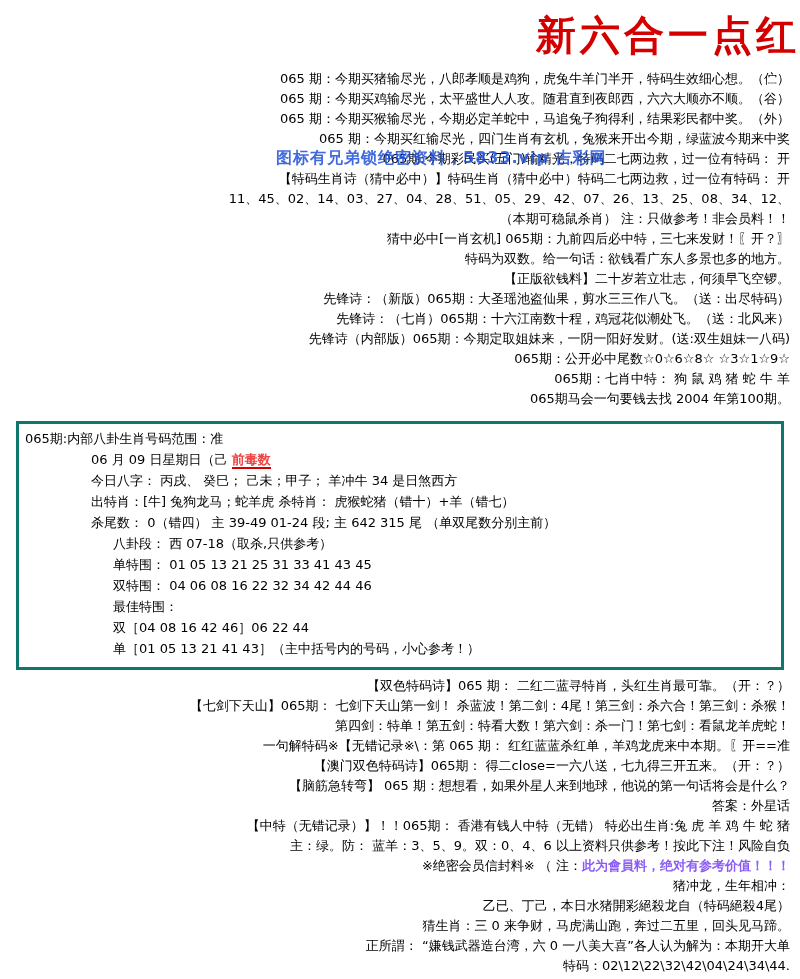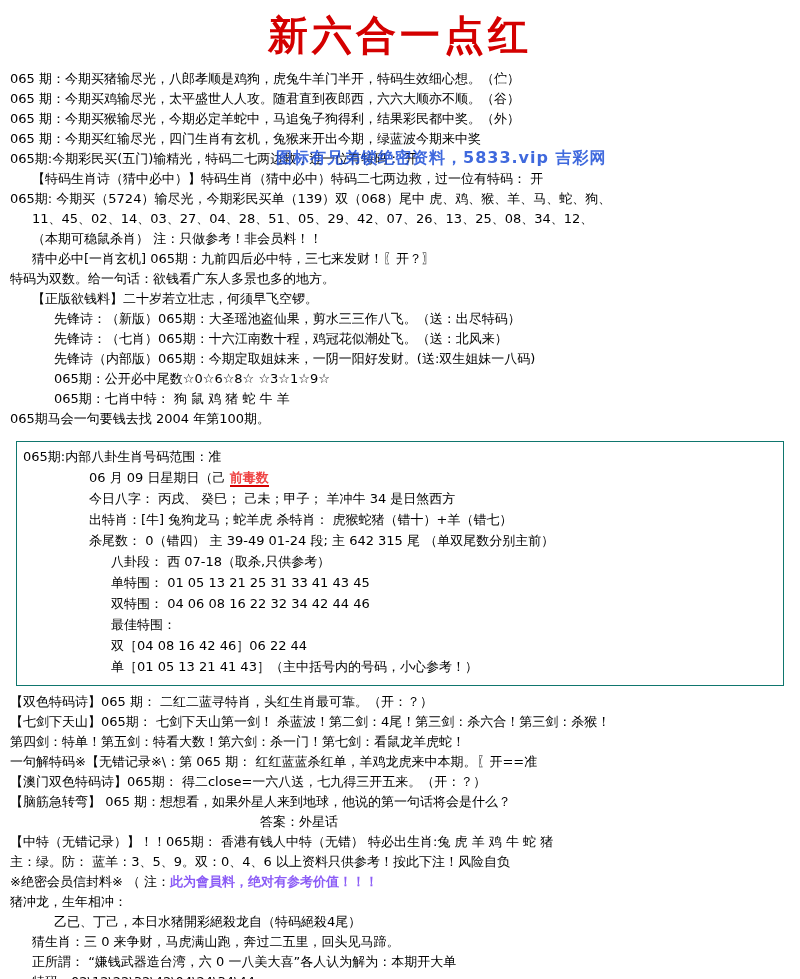--- a/index.html
+++ b/index.html
@@ -6,55 +6,55 @@
   body{
     width:800px;height:979px;
     background:#ffffff;
     font-family:"DejaVu Sans","Liberation Sans",sans-serif;
     font-size:13px;
     color:#000000;
     position:relative;
     overflow:hidden;
   }
   .title{
-    text-align:center;
+    text-align:right;
     color:#d40000;
     font-weight:bold;
     font-size:40px;
     letter-spacing:4px;
     margin:8px 0 6px 0;
     font-family:"DejaVu Serif","Liberation Serif",serif;
   }
   .wrap{padding:0 10px;}
   .line{
     line-height:19px;
     white-space:nowrap;
     font-size:13px;
   }
-  .ln{margin:0 0 1px 0;}
+  .ln{margin:0 0 1px 0;text-align:right;}
   .ind1{padding-left:22px;}
   .ind2{padding-left:44px;}
   .ind3{padding-left:66px;}
   .ind4{padding-left:88px;}
   .red{color:#8b5cf6;}
   .bold{font-weight:bold;}
   .watermark{
     position:absolute;
     left:276px;top:138px;
     color:#1e4fd8;
     font-weight:bold;
     font-size:16px;
     opacity:.85;
     pointer-events:none;
     letter-spacing:1px;
     white-space:nowrap;
     margin-top:10px;
   }
   .box{
-    border:1px solid #0f766e;
+    border:3px solid #0f766e;
     margin:6px 6px 6px 6px;
     padding:4px 6px 8px 6px;
   }
   .box .line{line-height:21px;}
   .hot{
     color:#ef4444;
     font-weight:bold;
     border-bottom:2px solid #d40000;
   }
   .smallgap{height:6px;}
@@ -68,21 +68,20 @@
 <div class="watermark">图标有兄弟锁绝密资料，5833.vip 吉彩网</div>
 
 <div class="wrap">
 
   <div class="line ln">065 期：今期买猪输尽光，八郎孝顺是鸡狗，虎兔牛羊门半开，特码生效细心想。（伫）</div>
   <div class="line ln">065 期：今期买鸡输尽光，太平盛世人人攻。随君直到夜郎西，六六大顺亦不顺。（谷）</div>
   <div class="line ln">065 期：今期买猴输尽光，今期必定羊蛇中，马追兔子狗得利，结果彩民都中奖。（外）</div>
   <div class="line ln">065 期：今期买红输尽光，四门生肖有玄机，兔猴来开出今期，绿蓝波今期来中奖</div>
   <div class="line ln">065期:今期彩民买(五门)输精光，特码二七两边救，过一位有特码： 开</div>
   <div class="line ln ind1">【特码生肖诗（猜中必中）】特码生肖（猜中必中）特码二七两边救，过一位有特码： 开</div>
-  <div class="line ln">065期: 今期买（5724）输尽光，今期彩民买单（139）双（068）尾中 虎、鸡、猴、羊、马、蛇、狗、</div>
   <div class="line ln ind1">11、45、02、14、03、27、04、28、51、05、29、42、07、26、13、25、08、34、12、</div>
   <div class="line ln ind1">（本期可稳鼠杀肖）  注：只做参考！非会员料！！</div>
   <div class="line ln ind1">猜中必中[一肖玄机] 065期：九前四后必中特，三七来发财！〖开？〗</div>
   <div class="line ln">特码为双数。给一句话：欲钱看广东人多景也多的地方。</div>
   <div class="line ln ind1">【正版欲钱料】二十岁若立壮志，何须早飞空锣。</div>
   <div class="line ln ind2">先锋诗：（新版）065期：大圣瑶池盗仙果，剪水三三作八飞。（送：出尽特码）</div>
   <div class="line ln ind2">先锋诗：（七肖）065期：十六江南数十程，鸡冠花似潮处飞。（送：北风来）</div>
   <div class="line ln ind2">先锋诗（内部版）065期：今期定取姐妹来，一阴一阳好发财。(送:双生姐妹一八码)</div>
   <div class="line ln ind2">065期：公开必中尾数☆0☆6☆8☆ ☆3☆1☆9☆</div>
   <div class="line ln ind2">065期：七肖中特： 狗 鼠 鸡 猪 蛇 牛 羊</div>

